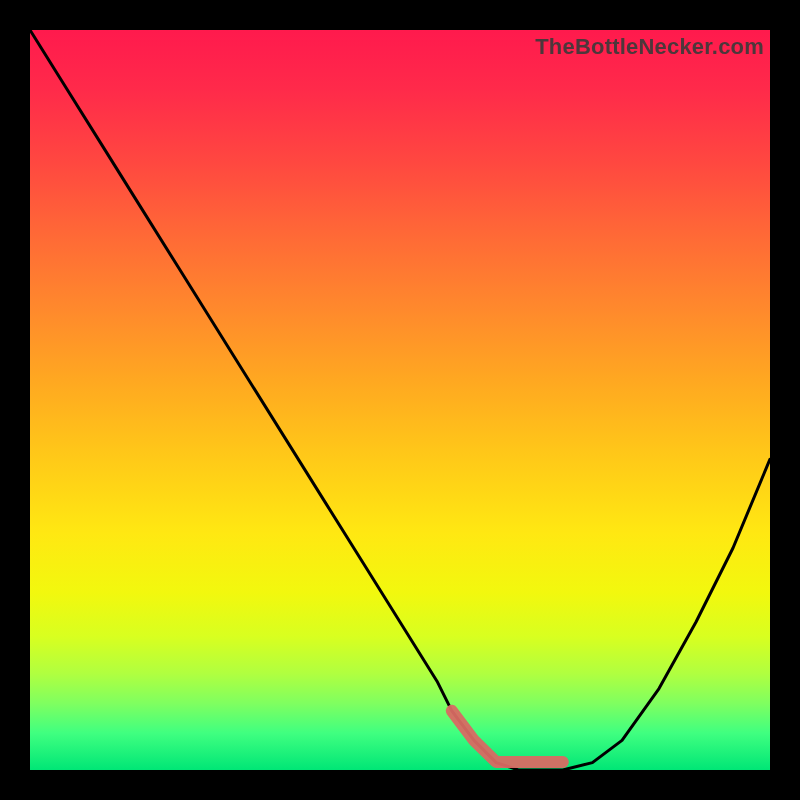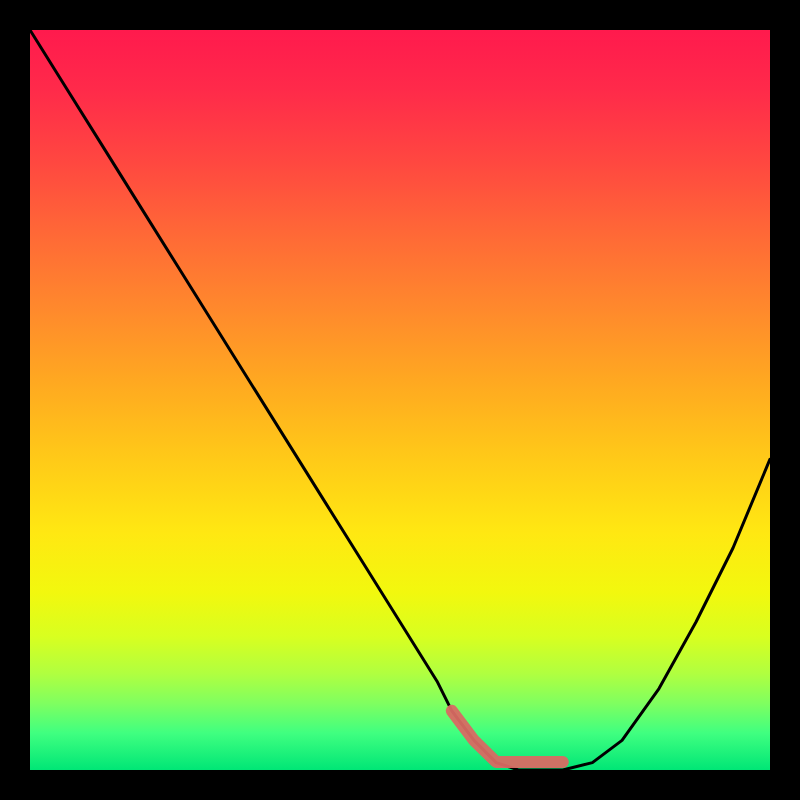--- a/index.html
+++ b/index.html
@@ -83,18 +83,19 @@
     stroke-linejoin: round;
     opacity: 0.95;
   }
 </style>
 </head>
 <body>
 
 <div class="frame">
   <div class="plot-area">
     <div class="gradient"></div>
+    <div class="watermark">TheBottleNecker.com</div>
     <svg class="curve" viewBox="0 0 740 740" preserveAspectRatio="none">
       <path class="line" d="M0.0 0.0 L37.0 59.2 L74.0 118.4 L111.0 177.6 L148.0 236.8 L185.0 296.0 L222.0 355.2 L259.0 414.4 L296.0 473.6 L333.0 532.8 L370.0 592.0 L407.0 651.2 L421.8 680.8 L444.0 710.4 L466.2 732.6 L488.4 740.0 L503.2 740.0 L532.8 740.0 L562.4 732.6 L592.0 710.4 L629.0 658.6 L666.0 592.0 L703.0 518.0 L740.0 429.2"></path>
       <path class="trough" d="M421.8 680.8 L444.0 710.4 L466.2 732.0 L488.4 732.0 L503.2 732.0 L532.8 732.0"></path>
     </svg>
   </div>
 </div>
 
 </body></html>

